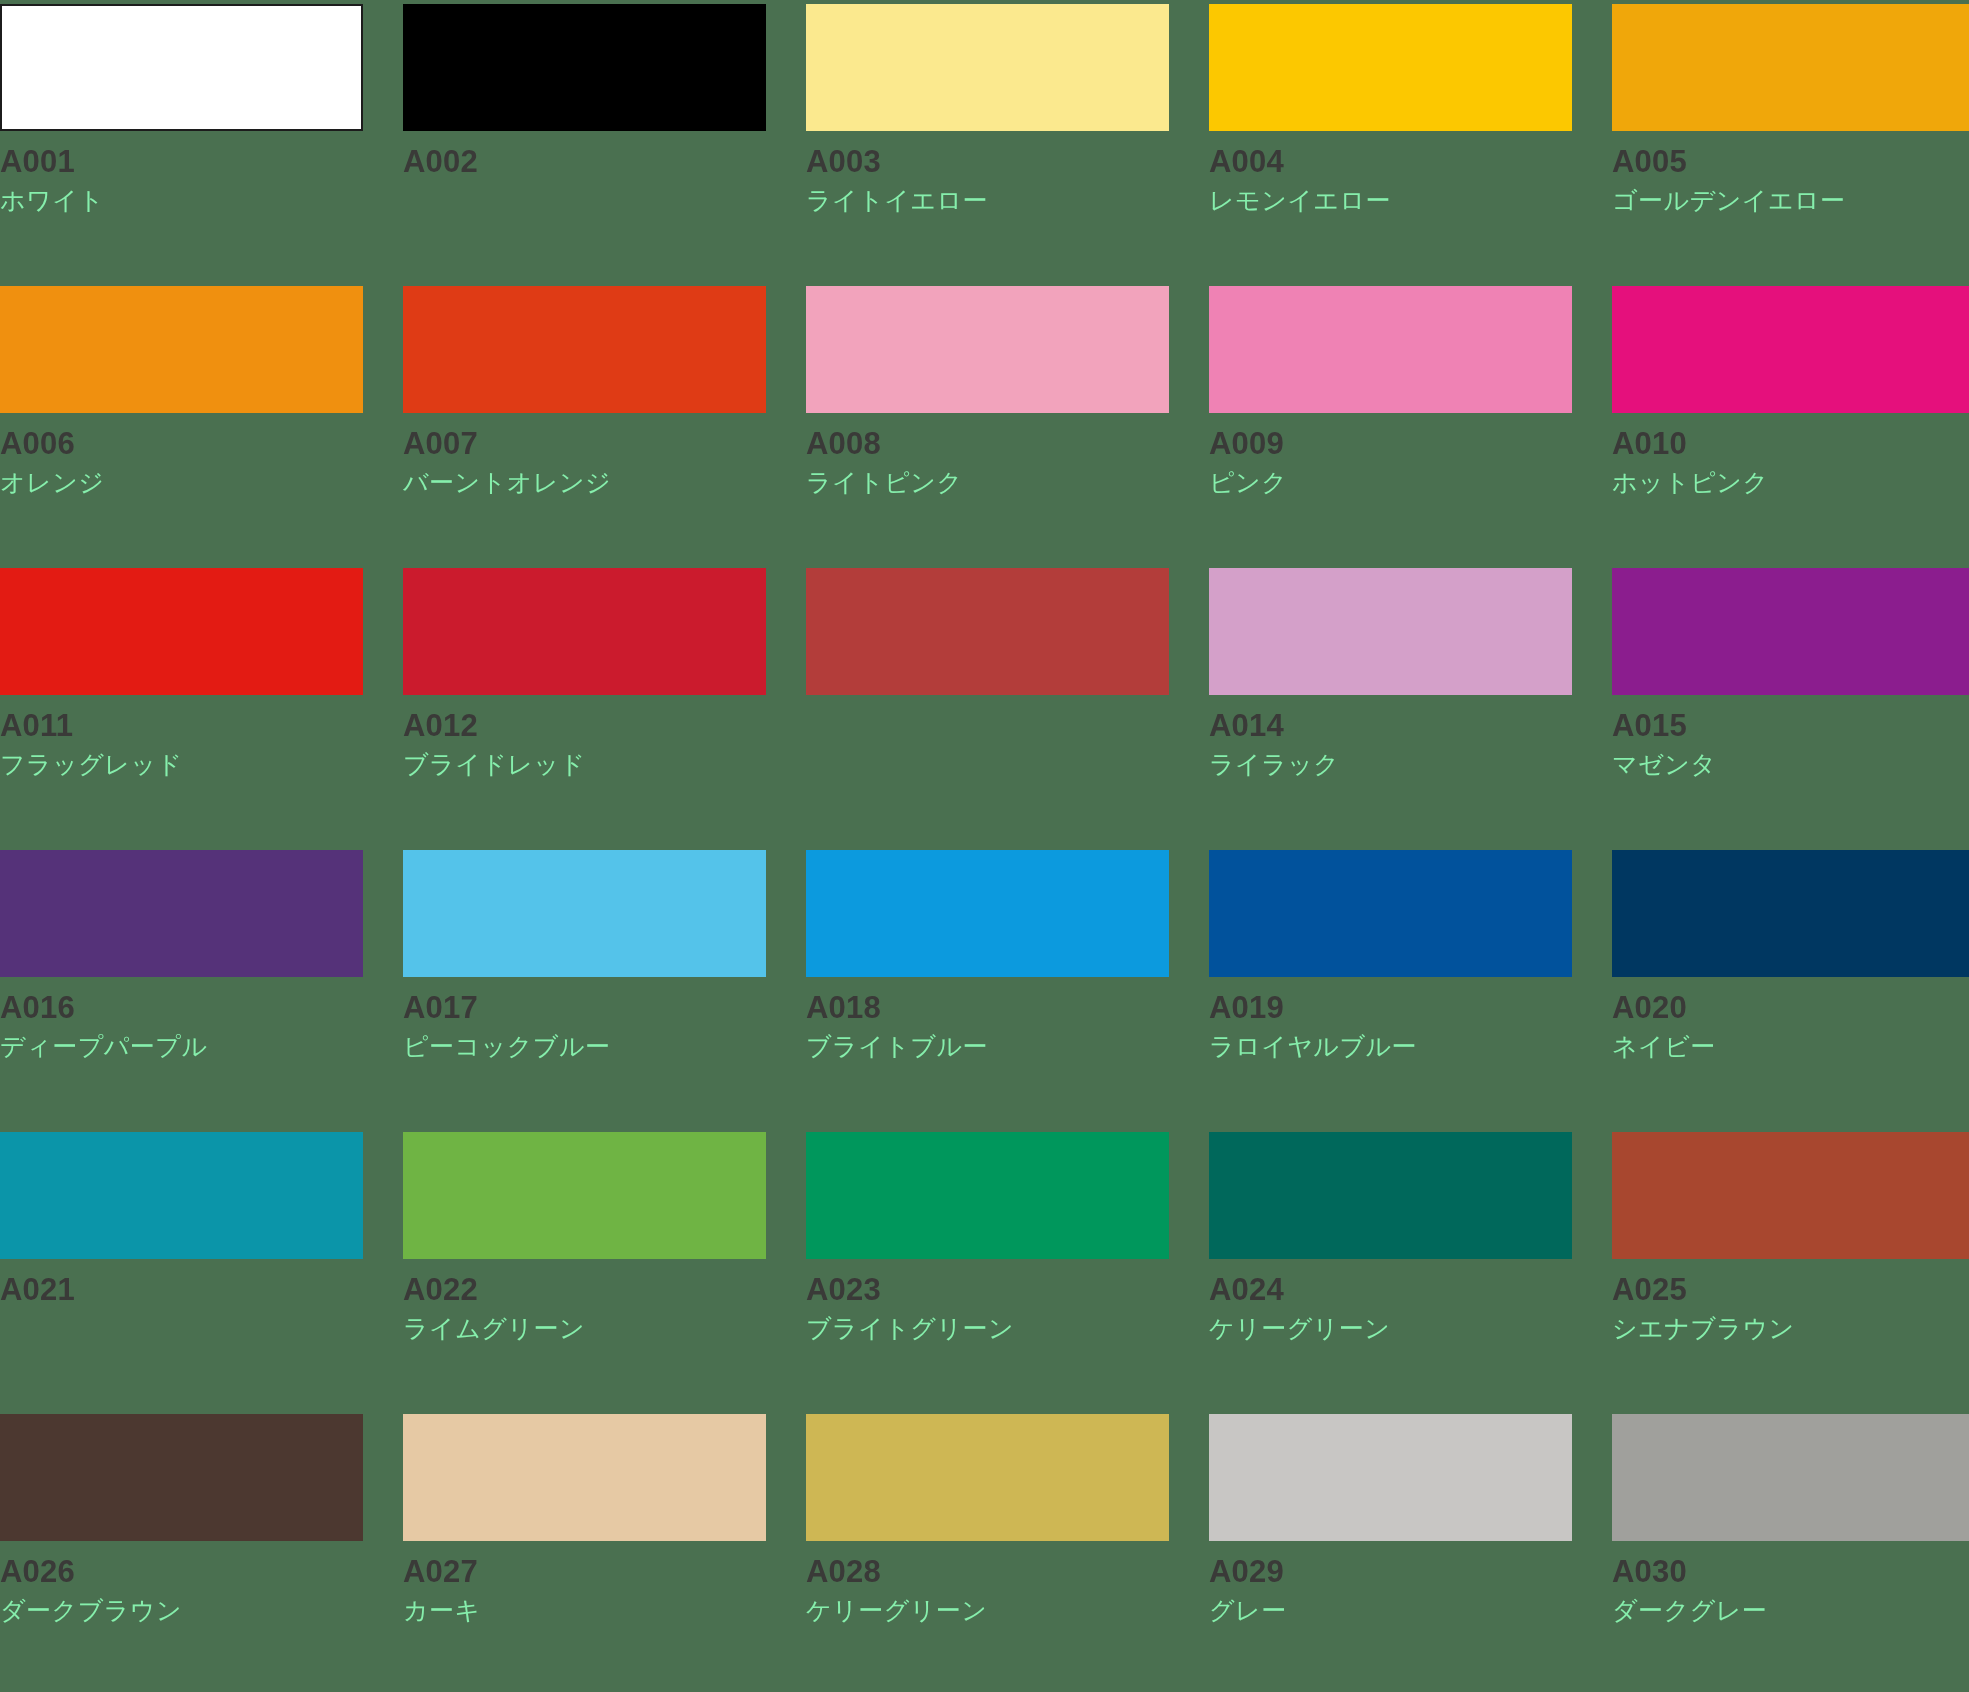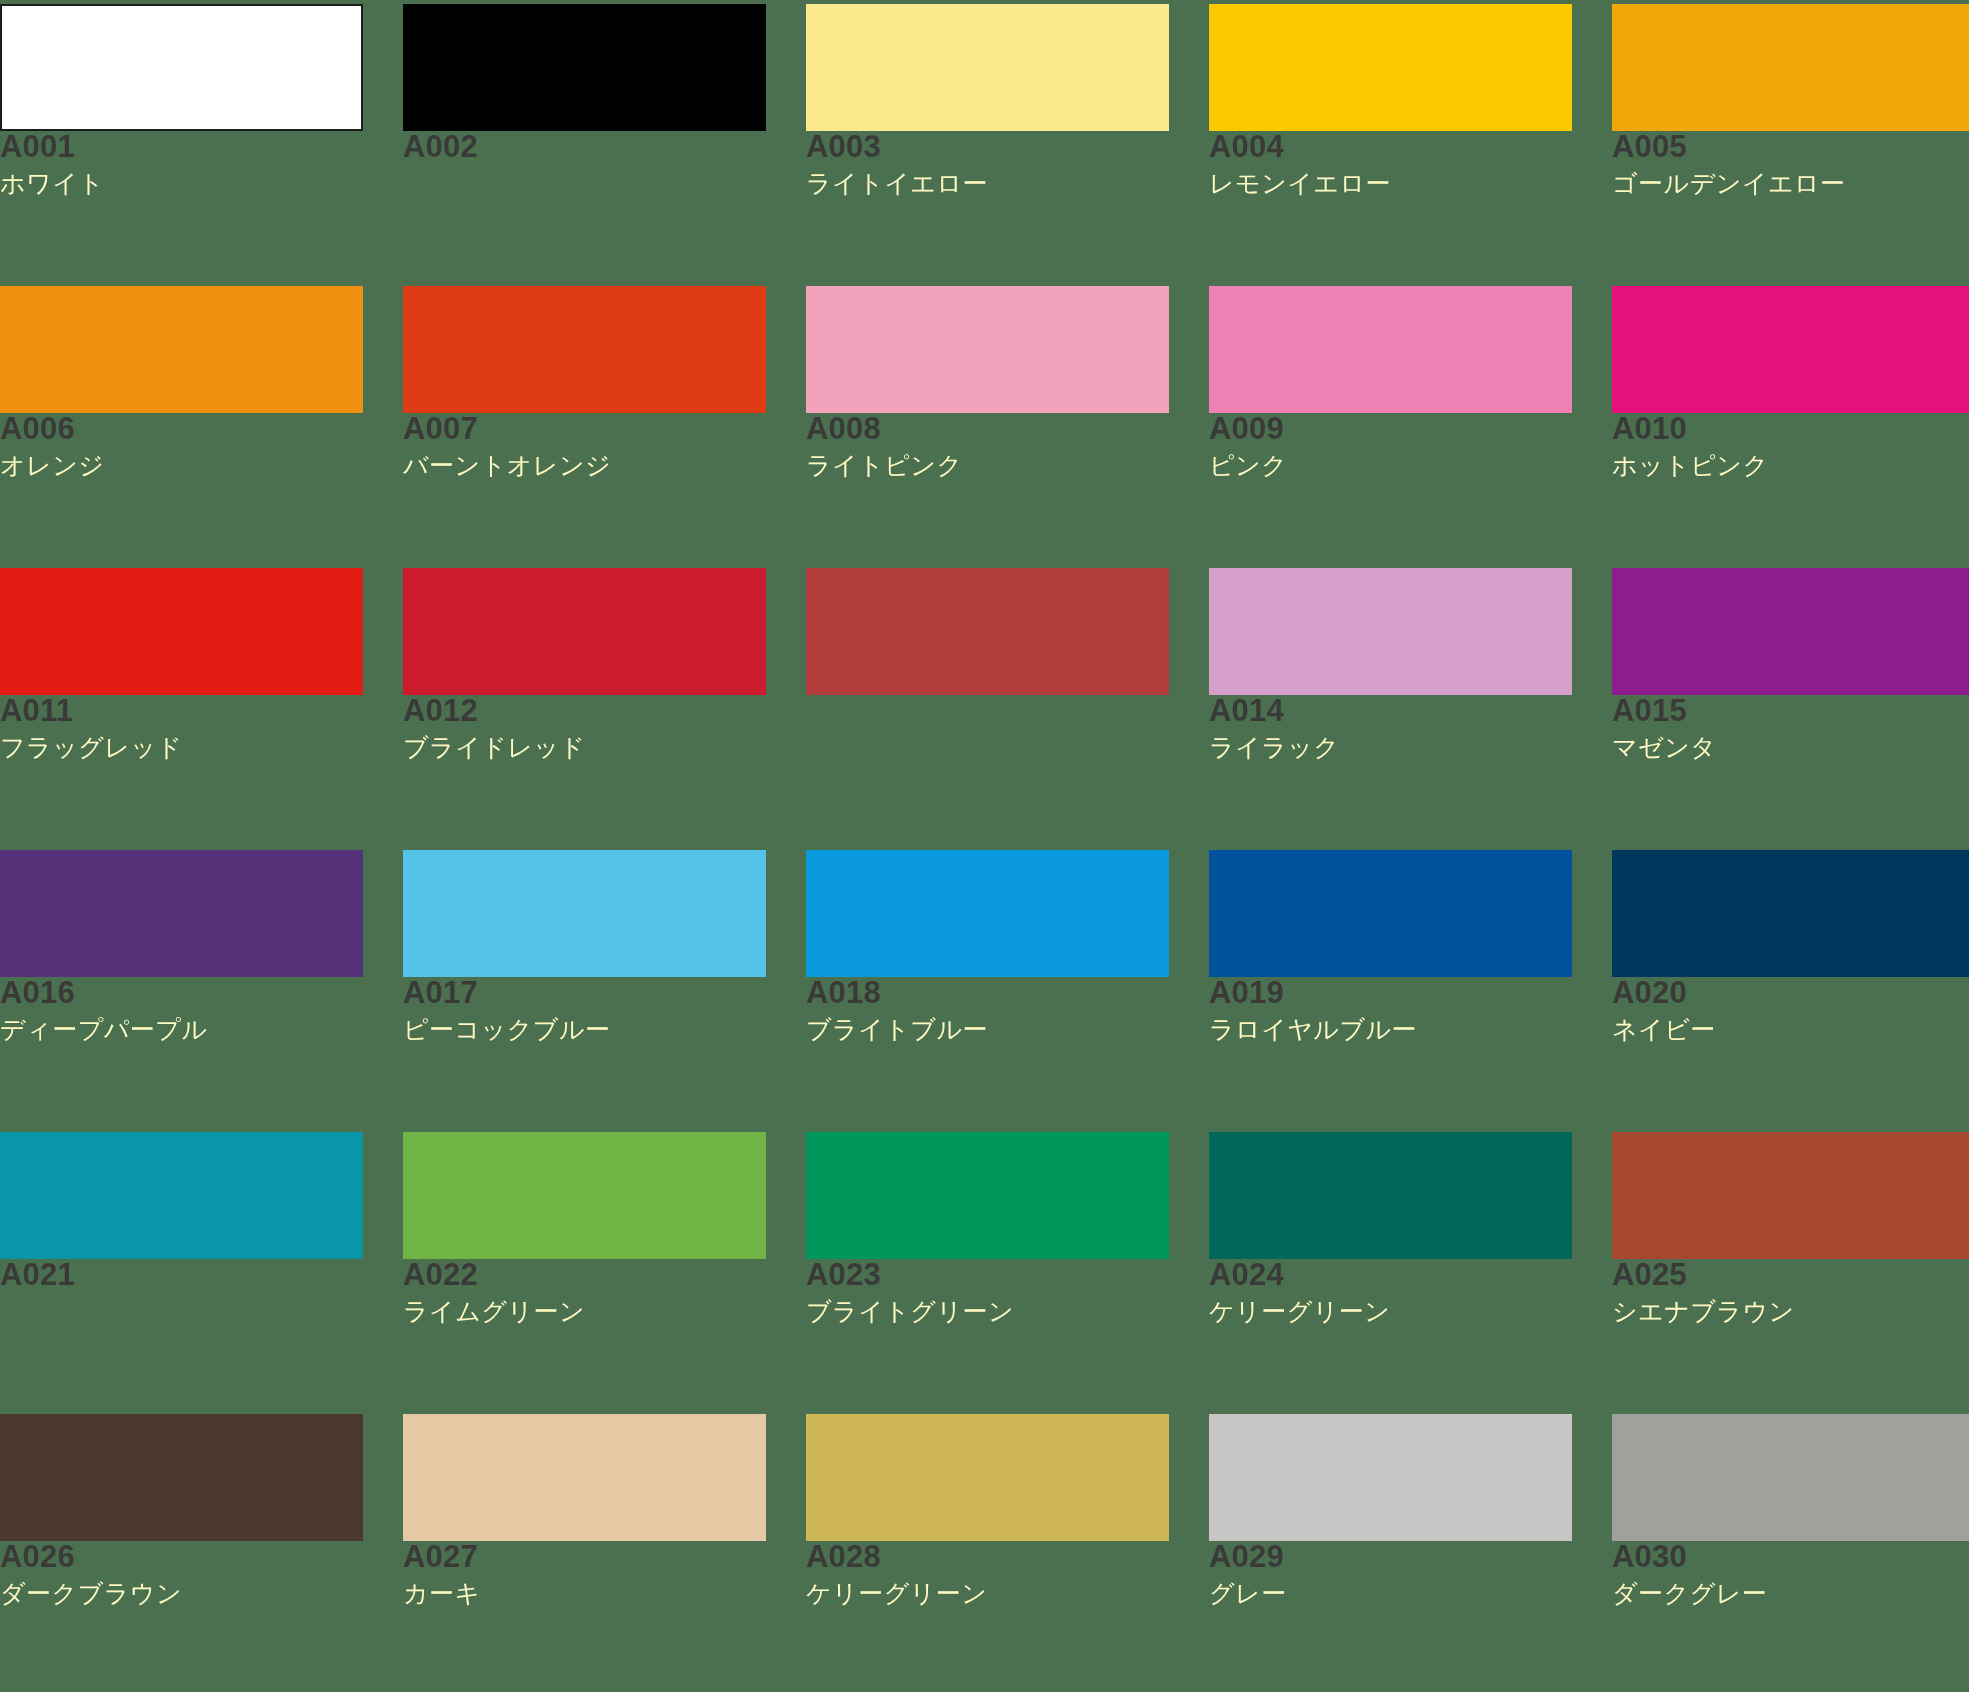--- a/index.html
+++ b/index.html
@@ -34,35 +34,36 @@
   .swatch-chip {
     width: 363px;
     height: 127px;
     flex: 0 0 127px;
     margin-top: 4px;
   }
   .swatch-chip.has-border {
     border: 2px solid #1c1c1c;
   }
   .swatch-labels {
+    padding-top: 15px;
   }
   .swatch-code {
     font-size: 31px;
     font-weight: bold;
     color: #3a3a38;
     line-height: 1.05;
     letter-spacing: 0.2px;
     font-family: "Liberation Sans", sans-serif;
   }
   .swatch-name {
     font-size: 25px;
-    color: #fef9c3;
+    color: #86efac;
     line-height: 1.25;
     padding-top: 6px;
-    font-family: Liberation Mono, monospace;
+    font-family: Liberation Sans, sans-serif;
     letter-spacing: 0.5px;
   }
 </style>
 </head>
 <body style="background: rgb(74, 112, 80);">
 
 <div id="chart-grid">
     <div class="swatch-cell">
       <div class="swatch-chip has-border" style="background: rgb(255, 255, 255); --c: #ffffff;"></div>
       <div class="swatch-labels">

